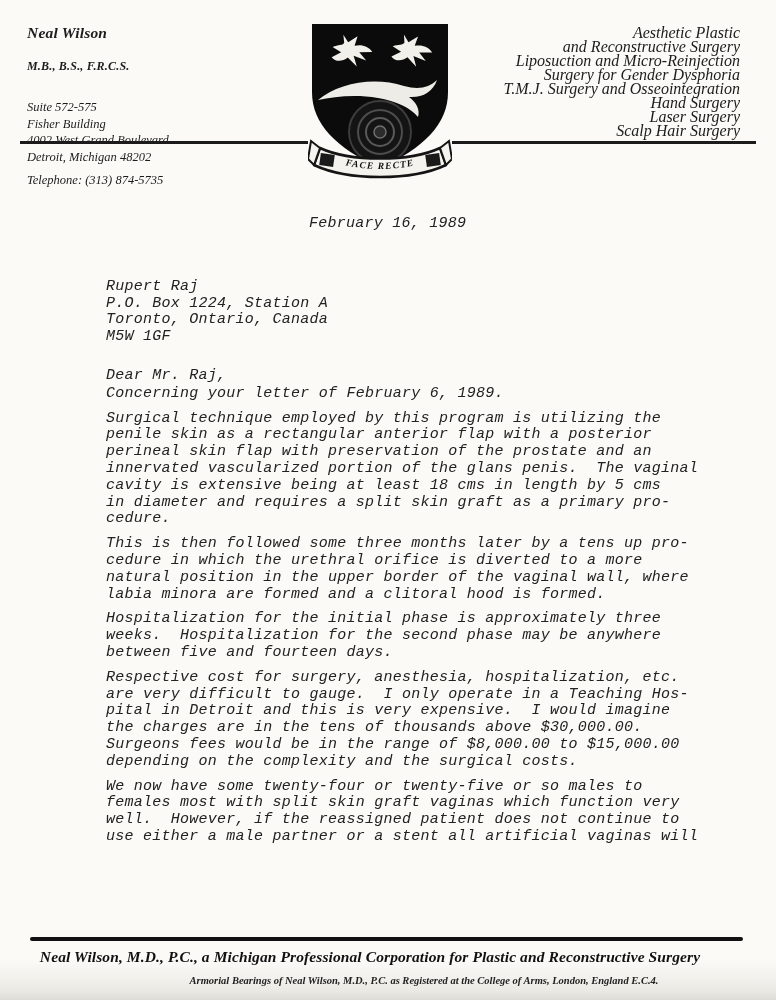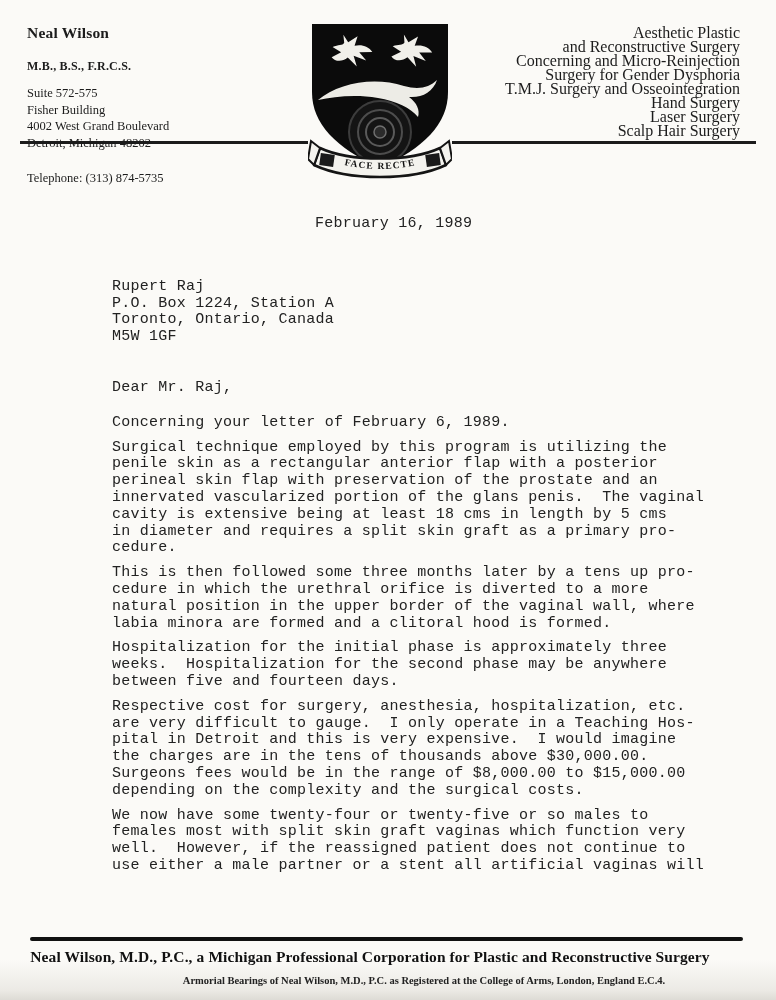--- a/index.html
+++ b/index.html
@@ -5,49 +5,50 @@
   html, body { margin: 0; padding: 0; background: #e8e7e3; }
   .page {
     position: relative;
     width: 776px;
     height: 1000px;
     margin: 0 auto;
     background: linear-gradient(#fbfaf7, #fbfaf7 96%, #eceae5 99%, #dddbd5);
     overflow: hidden;
     color: #1c1c1c;
     font-family: "Liberation Serif", serif;
+    font-style: italic;
   }
 
   
   .lh-left { position: absolute; left: 27px; top: 24px; }
   .lh-name { font-size: 15.5px; font-weight: bold; letter-spacing: 0.2px; }
   .lh-creds { font-size: 12px; font-weight: 600; margin-top: 17px; letter-spacing: 0.2px; }
-  .lh-addr { margin-top: 11px; font-size: 12.5px; line-height: 16.5px; }
-  .lh-tel { margin-top: 20px; font-size: 12.5px; }
+  .lh-addr { margin-top: 25px; font-size: 12.5px; line-height: 16.5px; }
+  .lh-tel { margin-top: 8px; font-size: 12.5px; }
 
   .lh-right { position: absolute; right: 36px; top: 26px; text-align: right;
               font-size: 16px; line-height: 14px; }
 
   .rule { position: absolute; top: 141px; height: 3px; background: #1b1b1b; }
   .rule-left  { left: 20px;  width: 288px; }
   .rule-right { left: 452px; width: 304px; }
 
   .crest { position: absolute; left: 308px; top: 20px; width: 144px; height: 168px; }
 
   
   .letter {
-    position: absolute; left: 112px; top: 216px; width: 604px;
+    position: absolute; left: 106px; top: 216px; width: 604px;
     font-family: "Liberation Mono", monospace;
     font-size: 15px; line-height: 16.8px; letter-spacing: 0.25px;
     color: #222;
   }
   .date { margin-left: 203px; white-space: pre; }
   .recipient { margin-top: 46px; white-space: pre-wrap; }
-  .salutation { margin-top: 34px; }
-  .reference { margin-top: 18px; }
+  .salutation { margin-top: 22px; }
+  .reference { margin-top: 1px; }
   .para { margin-top: 8px; white-space: pre-wrap; }
 
   
   .footer-rule { position: absolute; left: 30px; top: 937px; width: 713px; height: 4px;
                  background: #111; border-radius: 2px; }
   .footer-line1 { position: absolute; left: 0; top: 948px; width: 740px; text-align: center;
                   font-size: 15.5px; font-weight: bold; letter-spacing: 0.1px; color: #111; }
   .footer-line2 { position: absolute; left: 0; top: 975px; width: 776px; text-align: center;
                   font-size: 10.5px; font-weight: 600; color: #222; margin-left: 36px; }
 </style>
@@ -64,21 +65,21 @@
       <div>Fisher Building</div>
       <div>4002 West Grand Boulevard</div>
       <div>Detroit, Michigan 48202</div>
     </div>
     <div class="lh-tel">Telephone: (313) 874-5735</div>
   </div>
 
   <div class="lh-right">
     <div>Aesthetic Plastic</div>
     <div>and Reconstructive Surgery</div>
-    <div>Concerning and Micro-Reinjection</div>
+    <div>Liposuction and Micro-Reinjection</div>
     <div>Surgery for Gender Dysphoria</div>
     <div>T.M.J. Surgery and Osseointegration</div>
     <div>Hand Surgery</div>
     <div>Laser Surgery</div>
     <div>Scalp Hair Surgery</div>
   </div>
 
   <div class="rule rule-left"></div>
   <div class="rule rule-right"></div>
 

